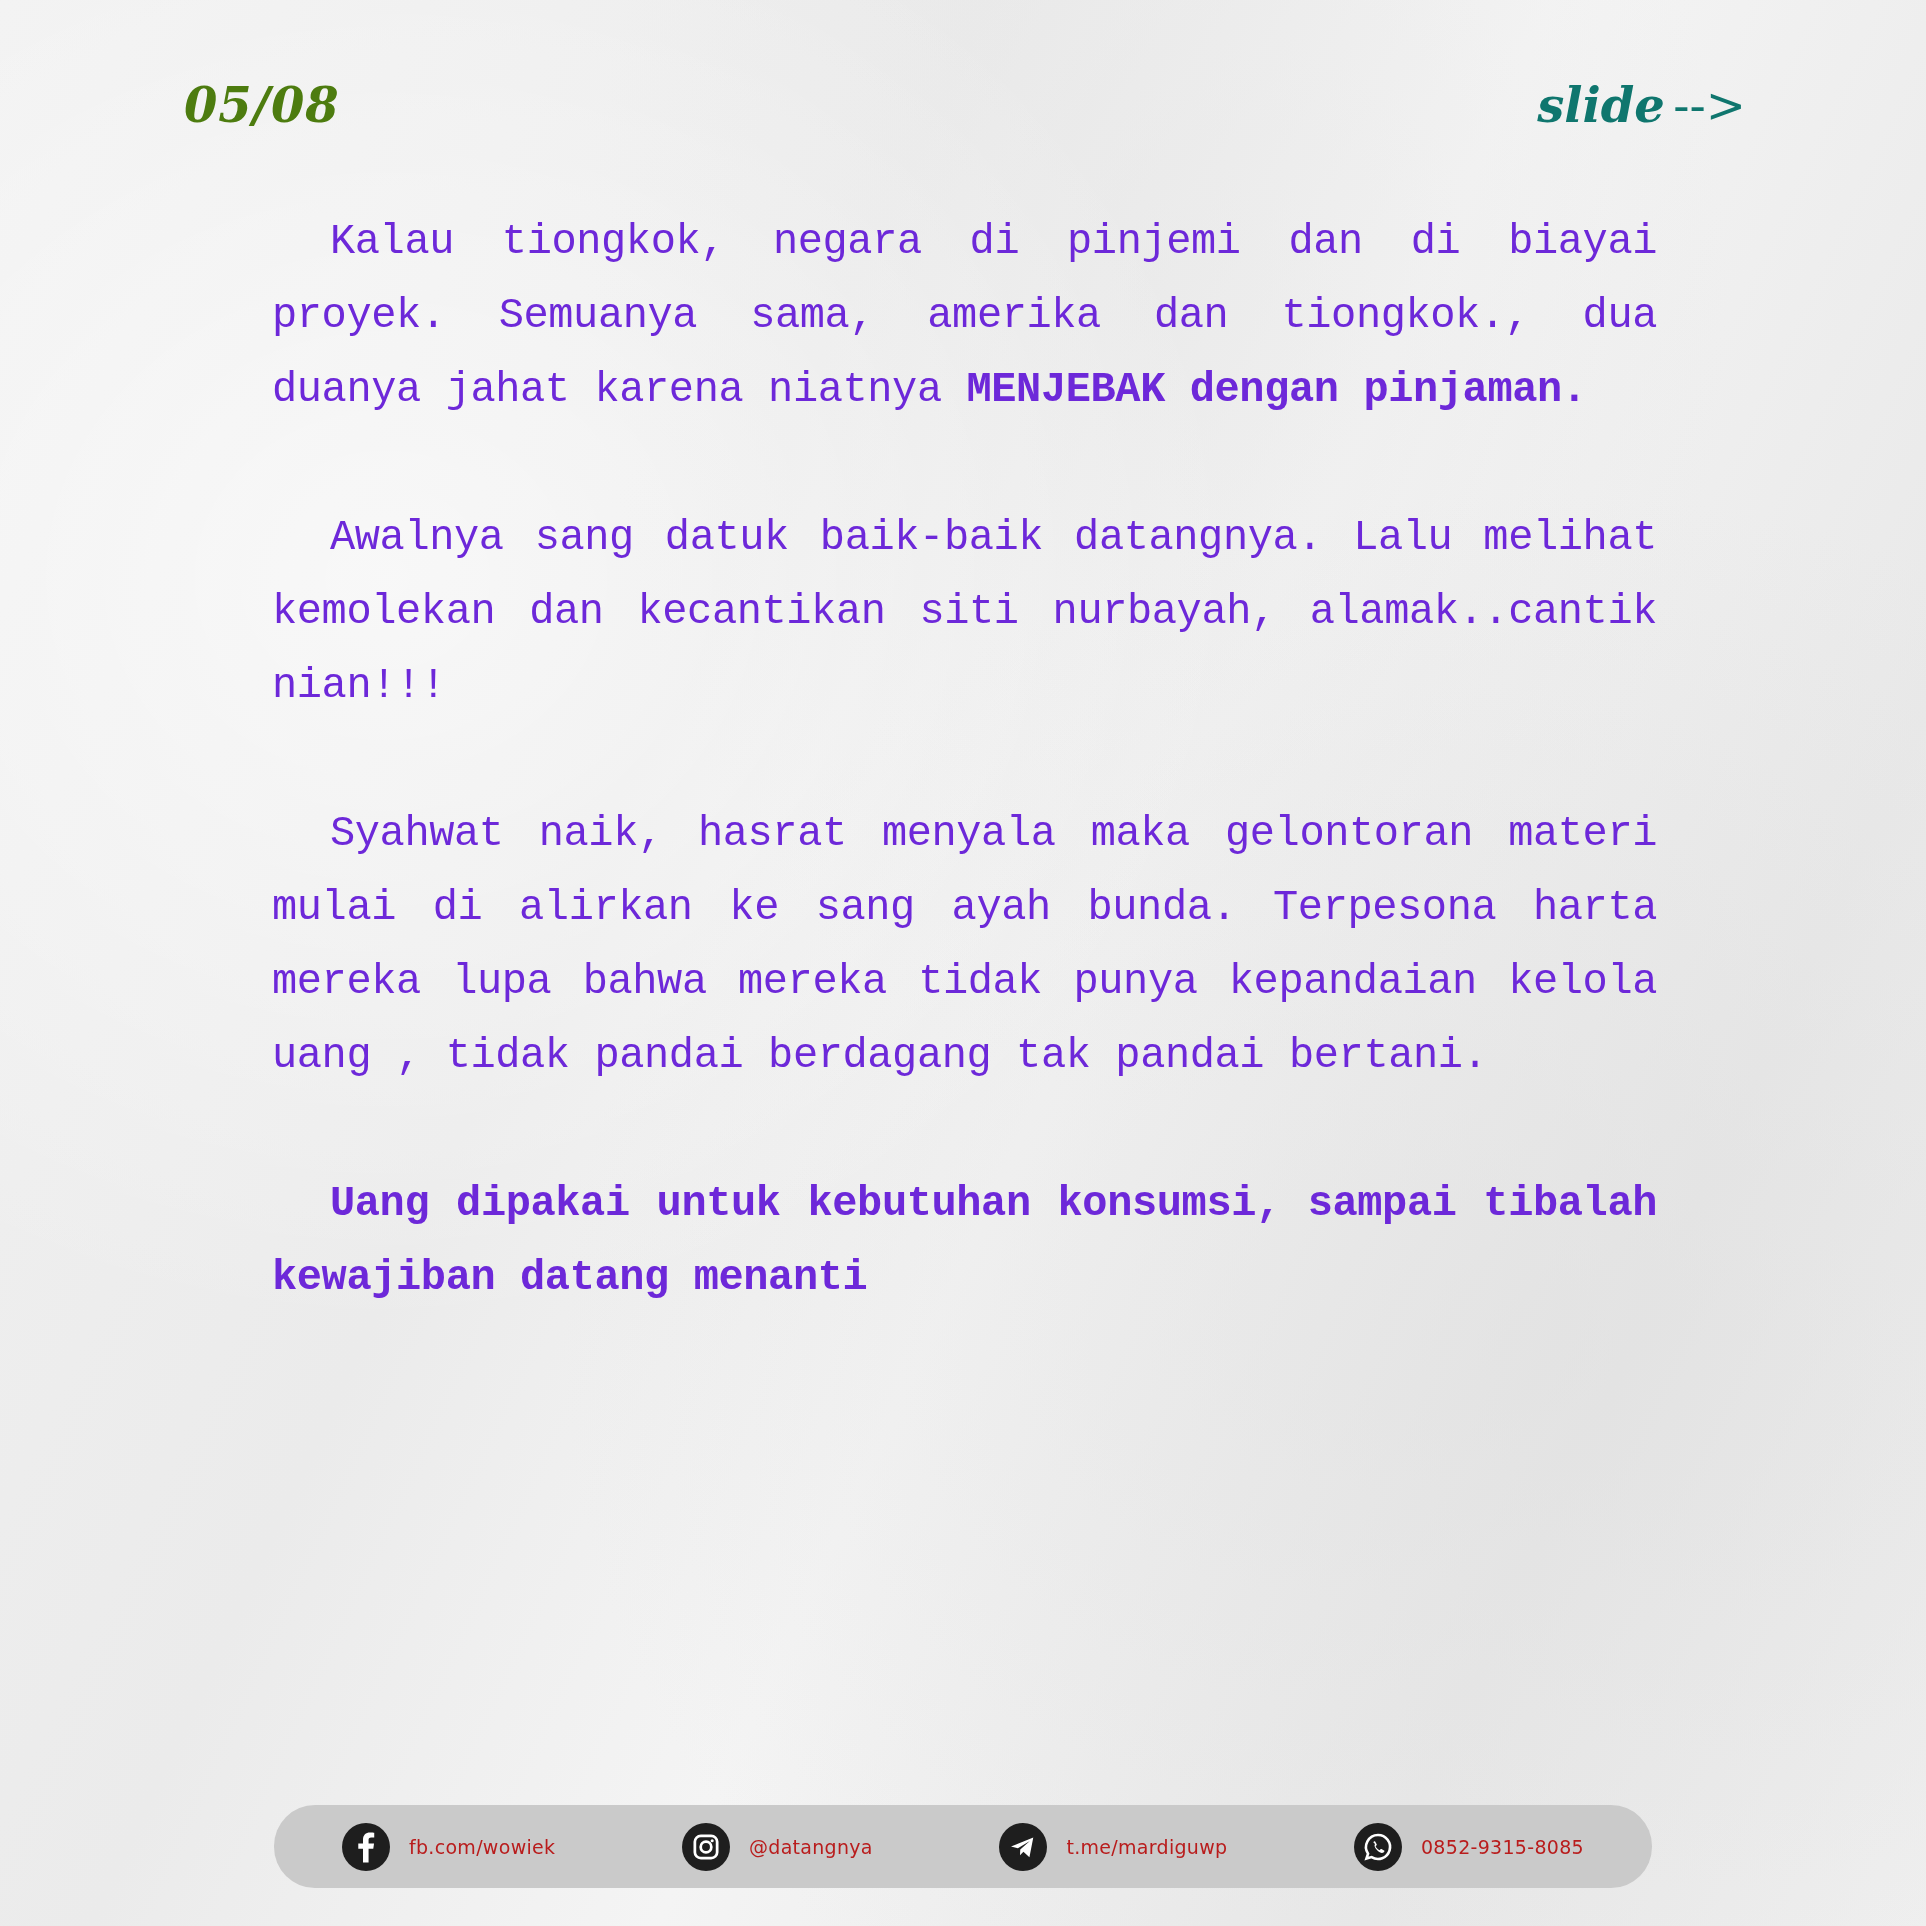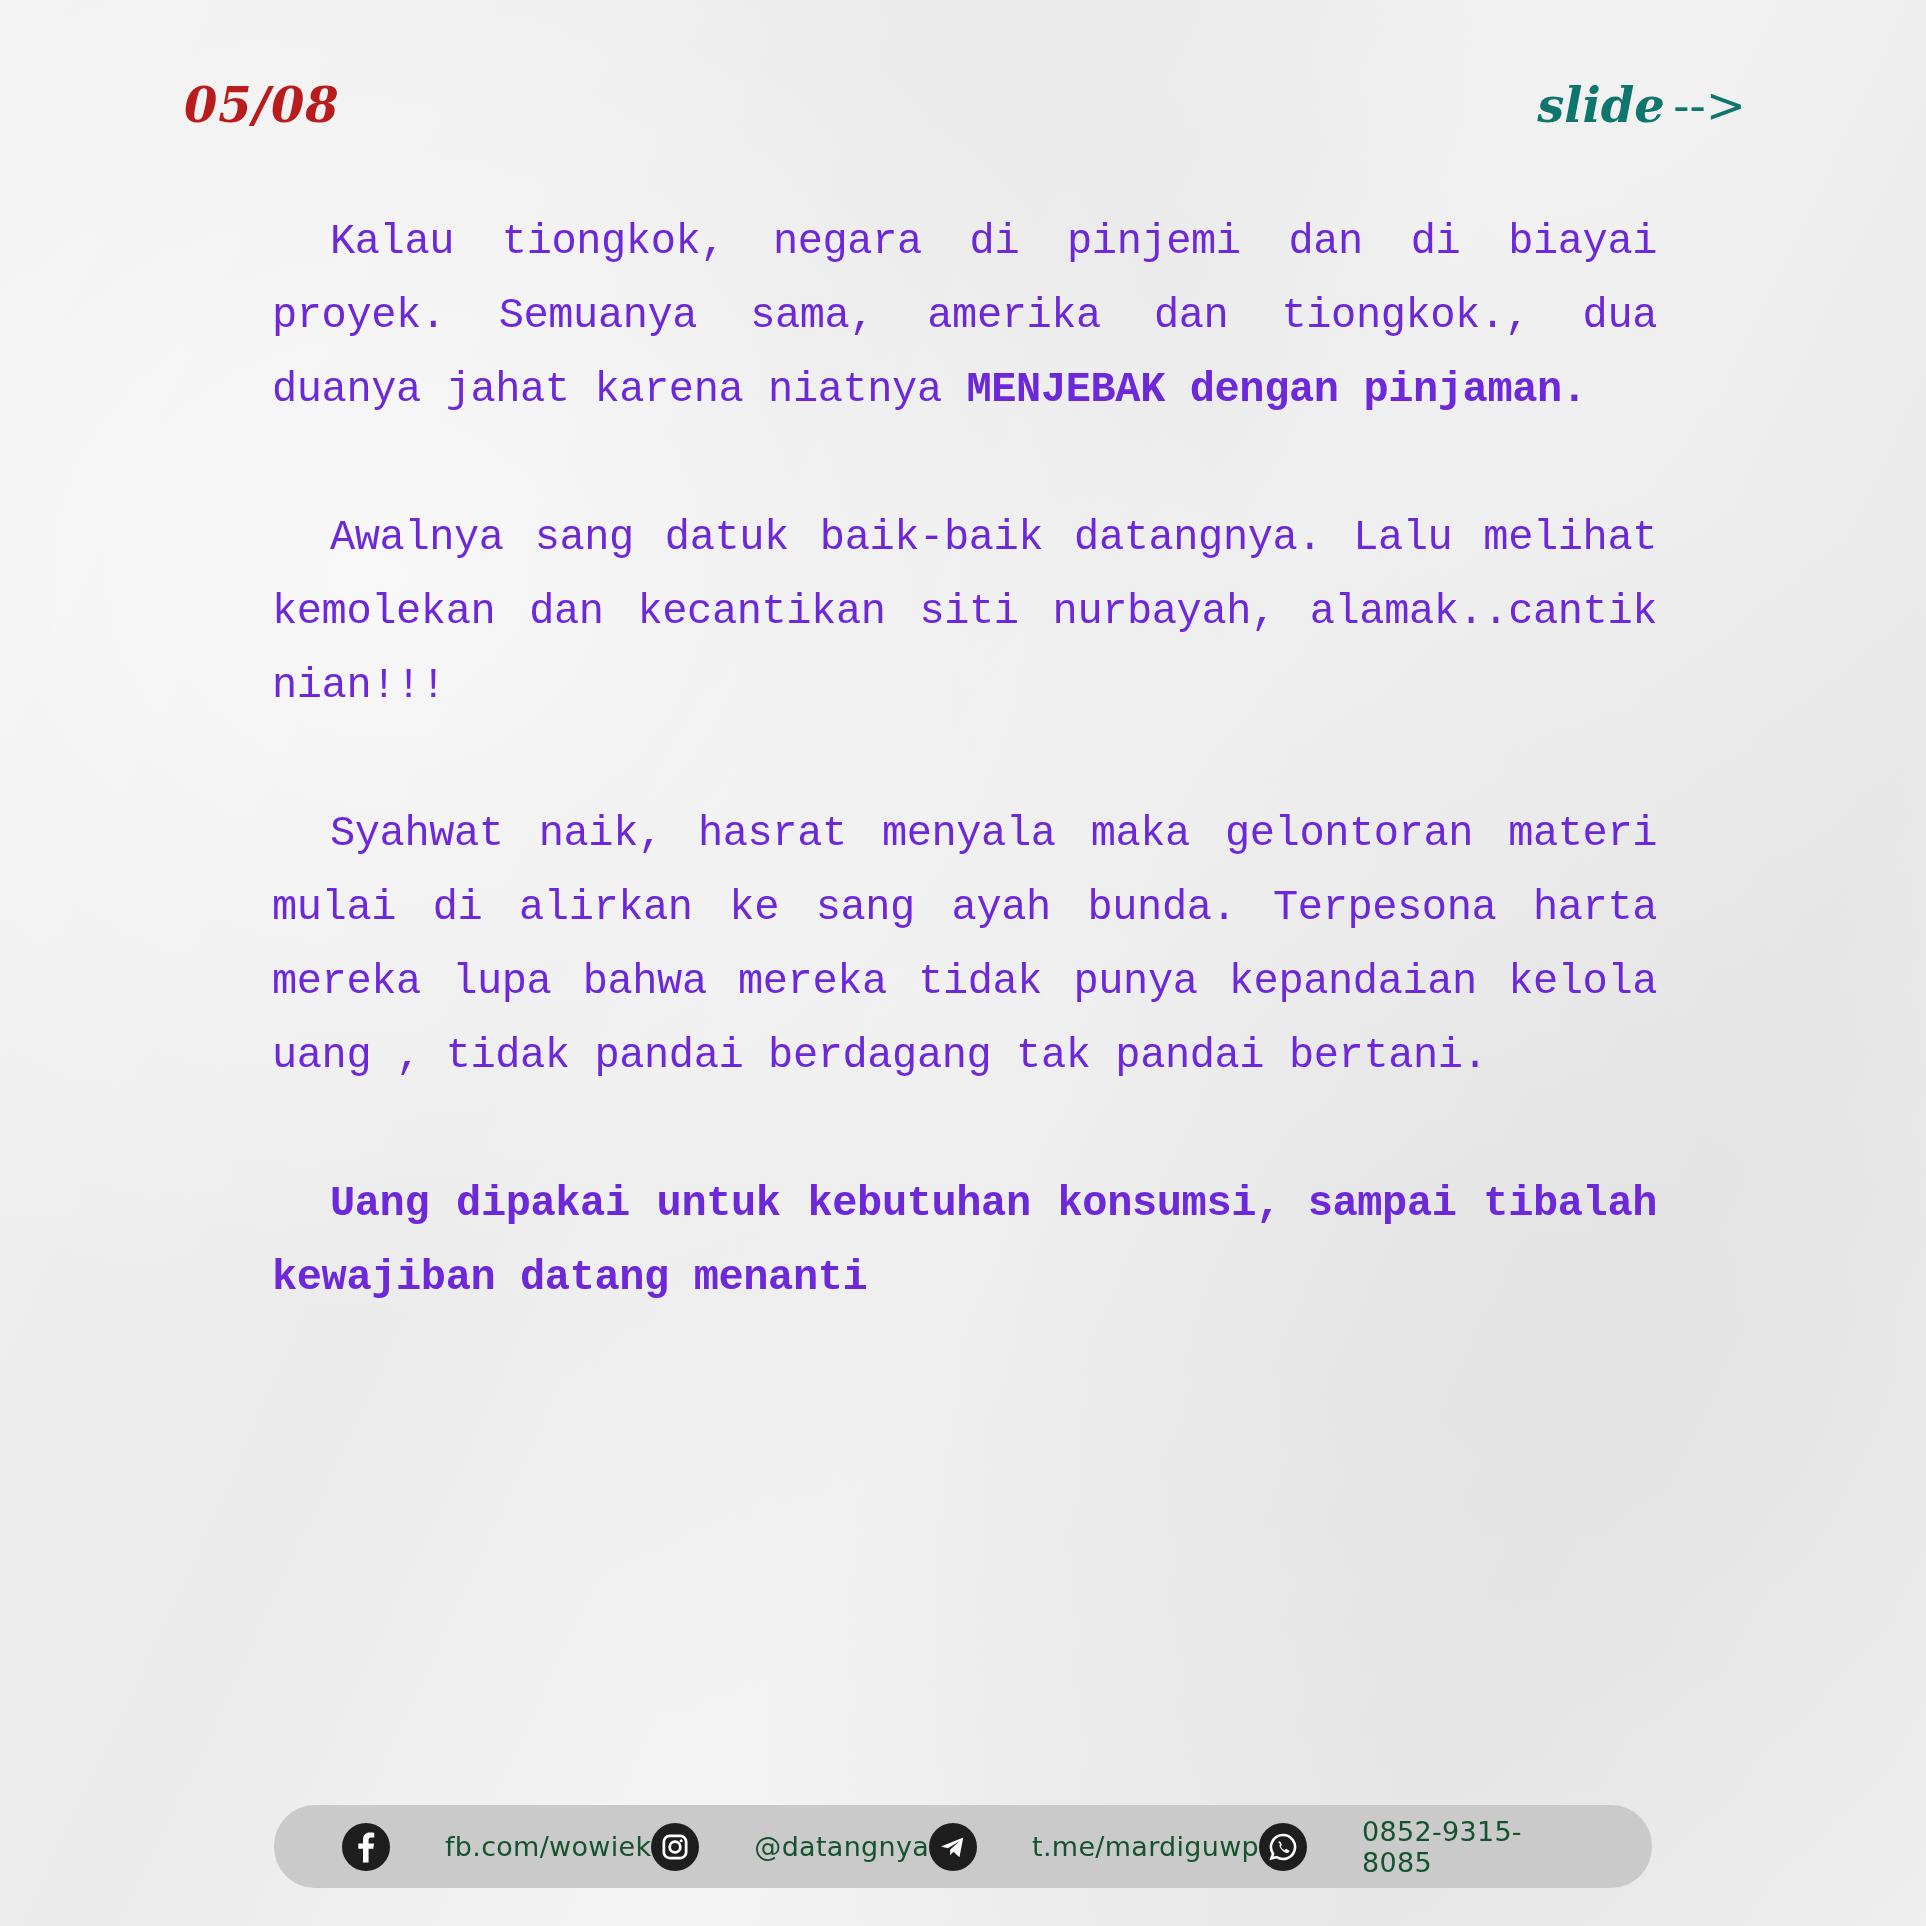--- a/index.html
+++ b/index.html
@@ -22,21 +22,21 @@
     }
     .page-number {
       position: absolute;
       left: 184px;
       top: 77px;
       font-family: "DejaVu Serif", serif;
       font-style: italic;
       font-weight: bold;
       font-size: 48px;
       letter-spacing: 0.9px;
-      color: #b91c1c;
+      color: #4d7c0f;
     }
     .slide-hint {
       position: absolute;
       right: 180px;
       top: 77px;
       font-family: "DejaVu Serif", serif;
       font-size: 48px;
       color: #0f766e;
     }
     .slide-hint .word {
@@ -97,24 +97,23 @@
       display: flex;
       align-items: center;
       justify-content: center;
       flex-shrink: 0;
     }
     .contact-icon svg {
       display: block;
     }
     .contact-label {
       font-family: "DejaVu Sans", sans-serif;
-      font-size: 27px;
-      color: #14532d;
+      font-size: 19px;
+      color: #b91c1c;
       letter-spacing: 0.3px;
-      margin-left: 36px;
     }
   </style>
 </head>
 <body>
 
 <div class="page-number">05/08</div>
 
 <div class="slide-hint">
   <span class="word">slide</span><span class="arrow">--&gt;</span>
 </div>

